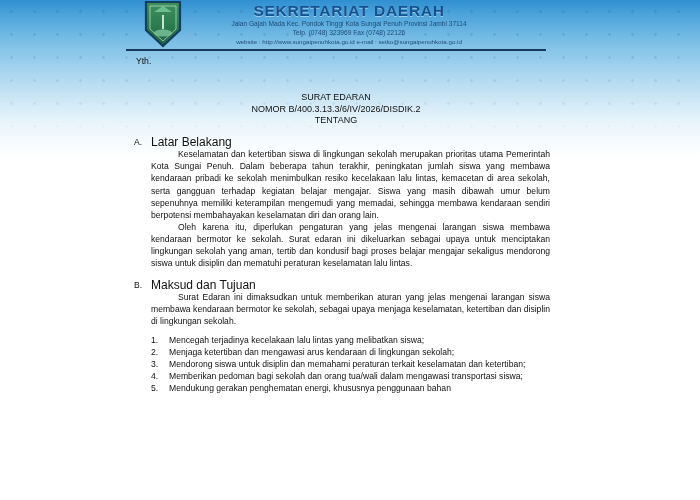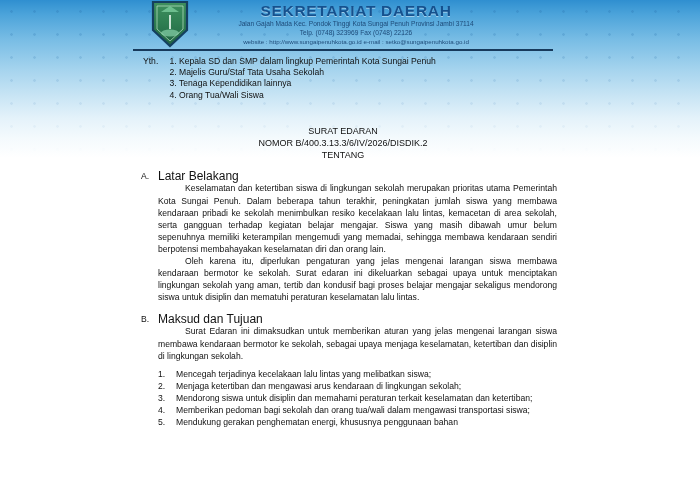--- a/index.html
+++ b/index.html
@@ -39,21 +39,21 @@
     background-image:
       radial-gradient(circle, rgba(40,110,170,.55) 1px, rgba(0,0,0,0) 1.6px);
     background-size: 23px 23px;
     -webkit-mask-image: linear-gradient(to bottom, rgba(0,0,0,.9), rgba(0,0,0,0) 92%);
             mask-image: linear-gradient(to bottom, rgba(0,0,0,.9), rgba(0,0,0,0) 92%);
   }
 
   
   #sheet {
     position: absolute;
-    left: 111px;
+    left: 104px;
     top: 0;
     width: 464px;
     height: 500px;
     z-index: 2;
     background: transparent;
   }
 
   
   .letterhead {
     position: relative;
@@ -90,21 +90,21 @@
     margin: 2px 22px 0 22px;
     border: 0;
     border-top: 2.2px solid #173a5c;
     height: 0;
   }
 
   
   .recipients {
     margin: 5px 0 16px 32px;
     display: flex;
-    align-items: flex-start;
+    align-items: center;
     font-size: 8.6px;
     color: #111;
     line-height: 11.4px;
   }
   .recipients .yth {
     width: 22px;
     flex: 0 0 22px;
   }
   .recipients ol {
     margin: 0;
@@ -211,26 +211,20 @@
     <div class="lh-title">SEKRETARIAT DAERAH</div>
     <div class="lh-line">Jalan Gajah Mada Kec. Pondok Tinggi Kota Sungai Penuh Provinsi Jambi 37114</div>
     <div class="lh-line">Telp. (0748) 323969 Fax (0748) 22126</div>
     <div class="lh-line small">website : http://www.sungaipenuhkota.go.id   e-mail : setko@sungaipenuhkota.go.id</div>
 
     <hr class="lh-rule">
   </div>
 
   <div class="recipients">
     <div class="yth">Yth.</div>
-    <ol>
-      <li>Kepala SD dan SMP dalam lingkup Pemerintah Kota Sungai Penuh</li>
-      <li>Majelis Guru/Staf Tata Usaha Sekolah</li>
-      <li>Tenaga Kependidikan lainnya</li>
-      <li>Orang Tua/Wali Siswa</li>
-    </ol>
   </div>
 
   <div class="title-block">
     <div>SURAT EDARAN</div>
     <div>NOMOR B/400.3.13.3/6/IV/2026/DISDIK.2</div>
     <div>TENTANG</div>
   </div>
 
   <div class="body">
 

